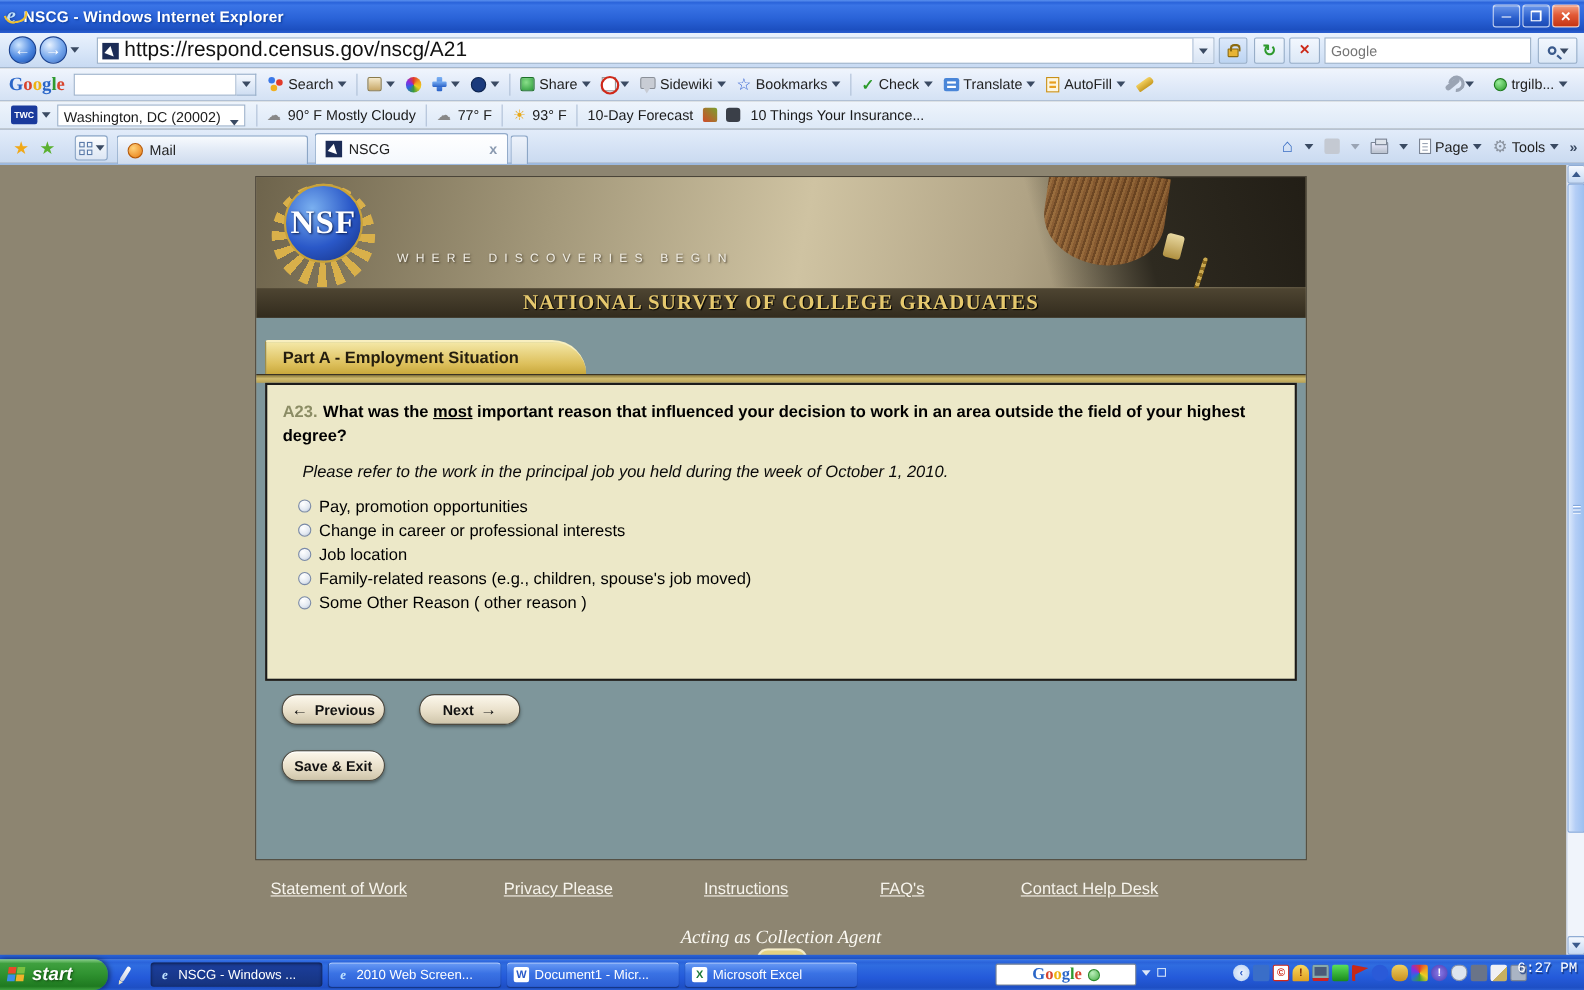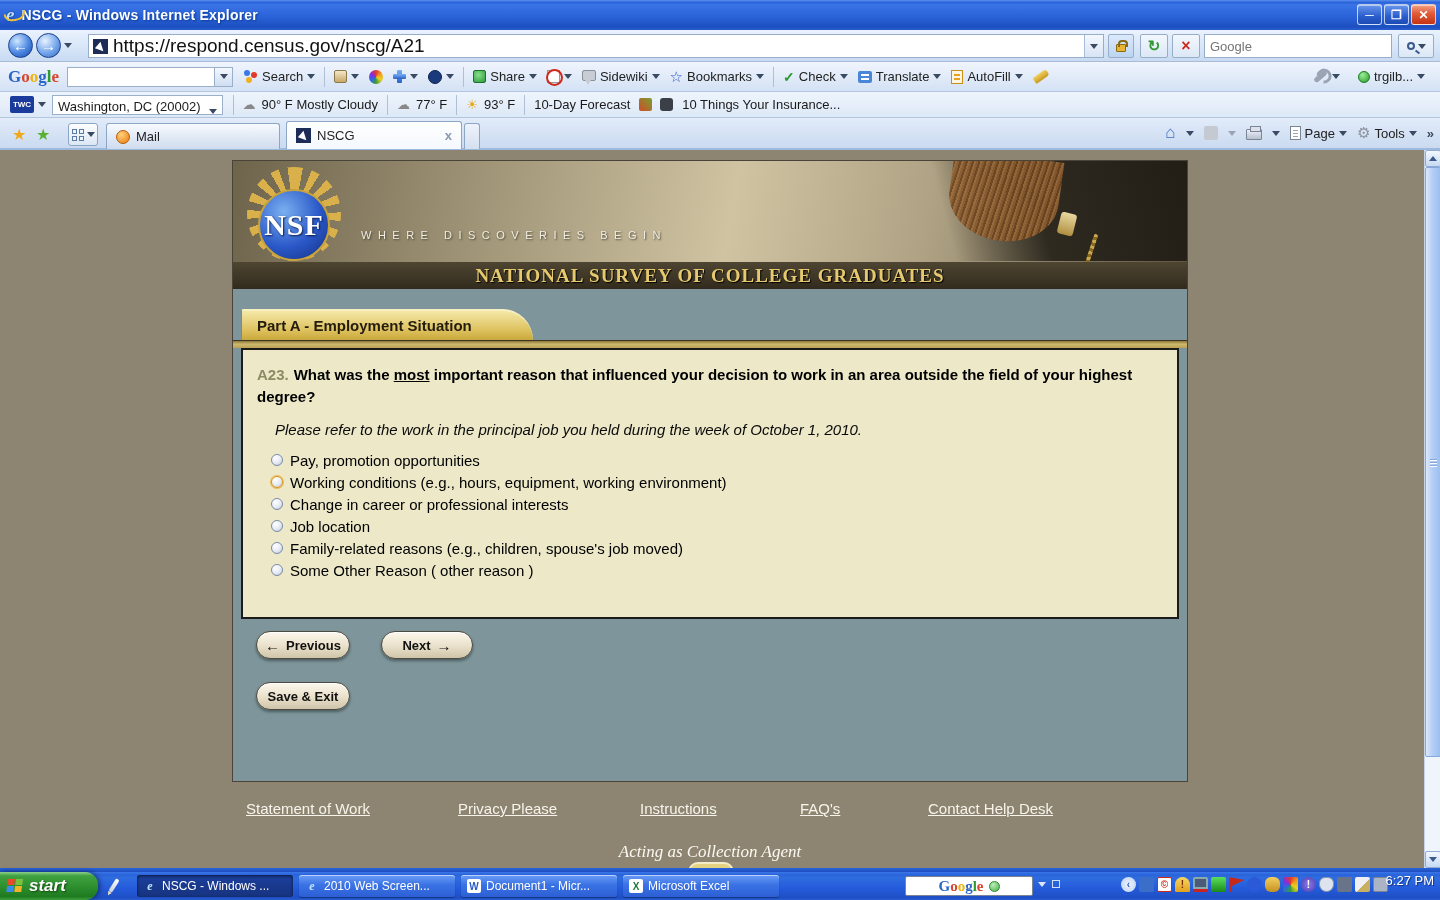--- a/index.html
+++ b/index.html
@@ -128,21 +128,21 @@
   .content { position:absolute; left:232px; top:10px; width:956px; border:1px solid #4a4438; }
   .nsf-header { position:relative; height:128px; overflow:hidden;
     background:linear-gradient(100deg,#6e644c 0%,#a3987a 28%,#cfc3a2 52%,#b0a385 72%,#5e553f 100%); }
   .mortar { position:absolute; right:0; top:0; width:330px; height:100px;
     background:linear-gradient(255deg,#221e16 0%,#2e2a20 45%,rgba(46,42,32,0) 72%); }
   .tassel { position:absolute; right:128px; top:-6px; width:110px; height:86px; border-radius:0 0 55% 55%;
     background:repeating-linear-gradient(100deg,#8a5a2e 0 2px,#6e4520 2px 4px,#9a6a38 4px 6px); opacity:.9; transform:rotate(8deg); }
   .tassel-band { position:absolute; right:112px; top:52px; width:16px; height:22px; background:linear-gradient(#e8d8a0,#b09040); border-radius:3px; transform:rotate(14deg); }
   .tassel-cord { position:absolute; right:96px; top:72px; width:4px; height:48px; background:repeating-linear-gradient(#caa84e 0 3px,#8a6a20 3px 6px); transform:rotate(18deg); border-radius:2px; }
   .nsf-logo { position:absolute; left:14px; top:6px; width:94px; height:94px; border-radius:50%;
-    background:repeating-conic-gradient(#d9b04a 0deg 11deg, rgba(0,0,0,0) 11deg 22deg); display:flex; align-items:flex-end; justify-content:center; }
+    background:repeating-conic-gradient(#d9b04a 0deg 11deg, rgba(0,0,0,0) 11deg 22deg); display:flex; align-items:flex-start; justify-content:center; }
   .nsf-globe { width:72px; height:72px; border-radius:50%; background:radial-gradient(circle at 35% 30%,#7ab0f0,#2a58c8 55%,#142e7e);
     border:2px solid #c8a23a; display:flex; align-items:center; justify-content:center; }
   .nsf-globe span { font-family:"Liberation Serif",serif; font-weight:bold; font-size:30px; color:#fff; text-shadow:1px 1px 2px #0a1a4a; letter-spacing:1px; }
   .nsf-org { position:absolute; left:126px; top:32px; font-family:"Liberation Serif",serif; font-size:27px; color:#fff; text-shadow:1px 2px 3px #4a4130; }
   .nsf-tag { position:absolute; left:128px; top:68px; font-size:11px; letter-spacing:6.5px; color:#f0ede4; text-shadow:1px 1px 2px #4a4130; }
   .nsf-band { position:absolute; left:0; right:0; bottom:0; height:27px; background:linear-gradient(#4e4532,#322b1d);
     display:flex; align-items:center; justify-content:center; }
   .nsf-banner { font-family:"Liberation Serif",serif; font-weight:bold; font-size:19px; letter-spacing:1px; color:#e6c96e; text-shadow:1px 1px 1px #000; }
 
   .teal { position:relative; height:492px; background:#7e969b; }
@@ -216,21 +216,21 @@
   .deskbar { position:absolute; left:905px; top:4px; width:128px; height:20px; background:#fff; border:1px solid #7a8494; border-radius:2px;
     display:flex; align-items:center; justify-content:center; gap:5px; }
   .deskbar .glogo { font-size:15px; margin:0; }
   .desk-dot { width:11px; height:11px; border-radius:50%; background:radial-gradient(circle at 35% 30%,#baeeba,#4ab04a); border:1px solid #2a8a2a; }
   .desk-caret { position:absolute; left:1038px; top:10px; border-top-color:#dce6f8; }
   .desk-sq { position:absolute; left:1052px; top:8px; width:8px; height:8px; border:1px solid #cfe0f8; }
   .tray { position:absolute; right:52px; top:5px; display:flex; align-items:center; gap:3px; }
   .tico { width:15px; height:15px; border-radius:2px; display:flex; align-items:center; justify-content:center;
     font-size:10px; font-weight:bold; color:#fff; flex:none; }
   .clock { position:absolute; right:6px; top:0; height:16px; display:flex; align-items:center;
-    color:#fff; font-size:13px; text-shadow:1px 1px 1px #12337e; }
+    color:#fff; font-size:13px; text-shadow:1px 1px 1px #12337e;font-family:Liberation Mono, monospace; }
 </style>
 </head>
 <body>
 
 <div id="screen">
 
   <div class="titlebar">
     <span class="ie-logo">e</span>
     <span class="win-title">NSCG - Windows Internet Explorer</span>
     <div class="winbtns">
@@ -448,24 +448,20 @@
         <div class="part-tab">Part A - Employment Situation</div>
         <div class="gold-bar"></div>
 
         <div class="panel">
           <p class="q"><span class="qnum">A23.</span><span>What was the </span><span class="uline">most</span><span> important reason that influenced your decision to work in an area outside the field of your highest degree?</span></p>
           <p class="note">Please refer to the work in the principal job you held during the week of October 1, 2010.</p>
           <ul class="opts">
             <li class="opt">
                 <span class="radio"></span>
                 <span>Pay, promotion opportunities</span>
-              </li>
-            <li class="opt">
-                <span class="radio focused"></span>
-                <span>Working conditions (e.g., hours, equipment, working environment)</span>
               </li>
             <li class="opt">
                 <span class="radio"></span>
                 <span>Change in career or professional interests</span>
               </li>
             <li class="opt">
                 <span class="radio"></span>
                 <span>Job location</span>
               </li>
             <li class="opt">

